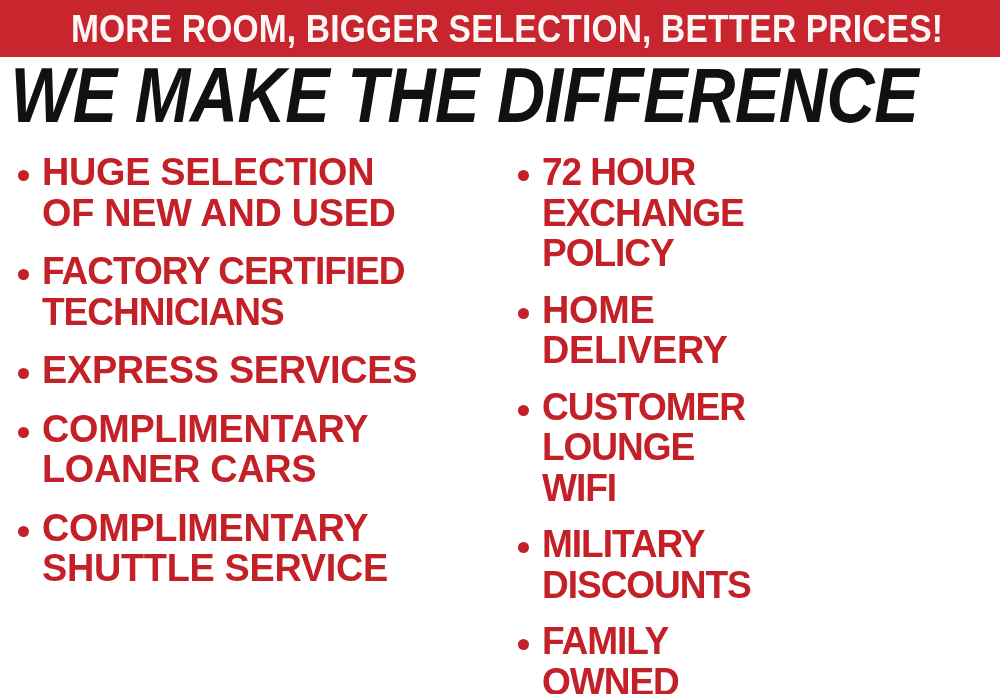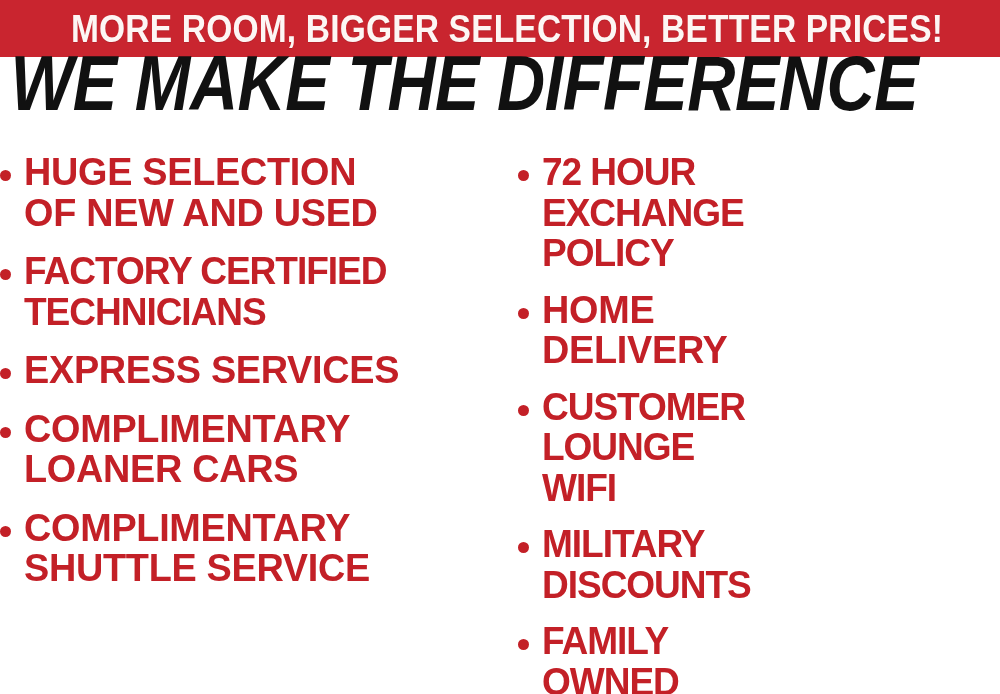--- a/index.html
+++ b/index.html
@@ -44,21 +44,21 @@
     white-space: nowrap;
     transform: scaleX(0.86);
     transform-origin: center center;
     text-shadow: 0 1px 0 rgba(0,0,0,0.10);
   }
 
   
   .headline-wrap {
     position: absolute;
     left: 0;
-    top: 44px;
+    top: 56px;
     width: 928px;
     height: 78px;
     display: flex;
     align-items: center;
     justify-content: center;
     overflow: hidden;
   }
   .headline {
     color: #111111;
     font-family: "Liberation Sans Narrow", "Liberation Sans", sans-serif;
@@ -81,21 +81,21 @@
     height: 530px;
     display: flex;
     align-items: flex-start;
   }
   .column {
     box-sizing: border-box;
     flex: 0 0 500px;
     width: 500px;
     padding: 0;
   }
-  .col-left  { padding-right: 6px; }
+  .col-left  { padding-left: 18px; padding-right: 6px; }
   .col-right { padding-left: 518px; padding-right: 0px; margin-left: -500px; }
 
   .bullet-item {
     display: flex;
     align-items: flex-start;
     margin-bottom: 18px;
   }
   .col-right .bullet-item { margin-bottom: 16px; }
 
   .bullet-dot {

